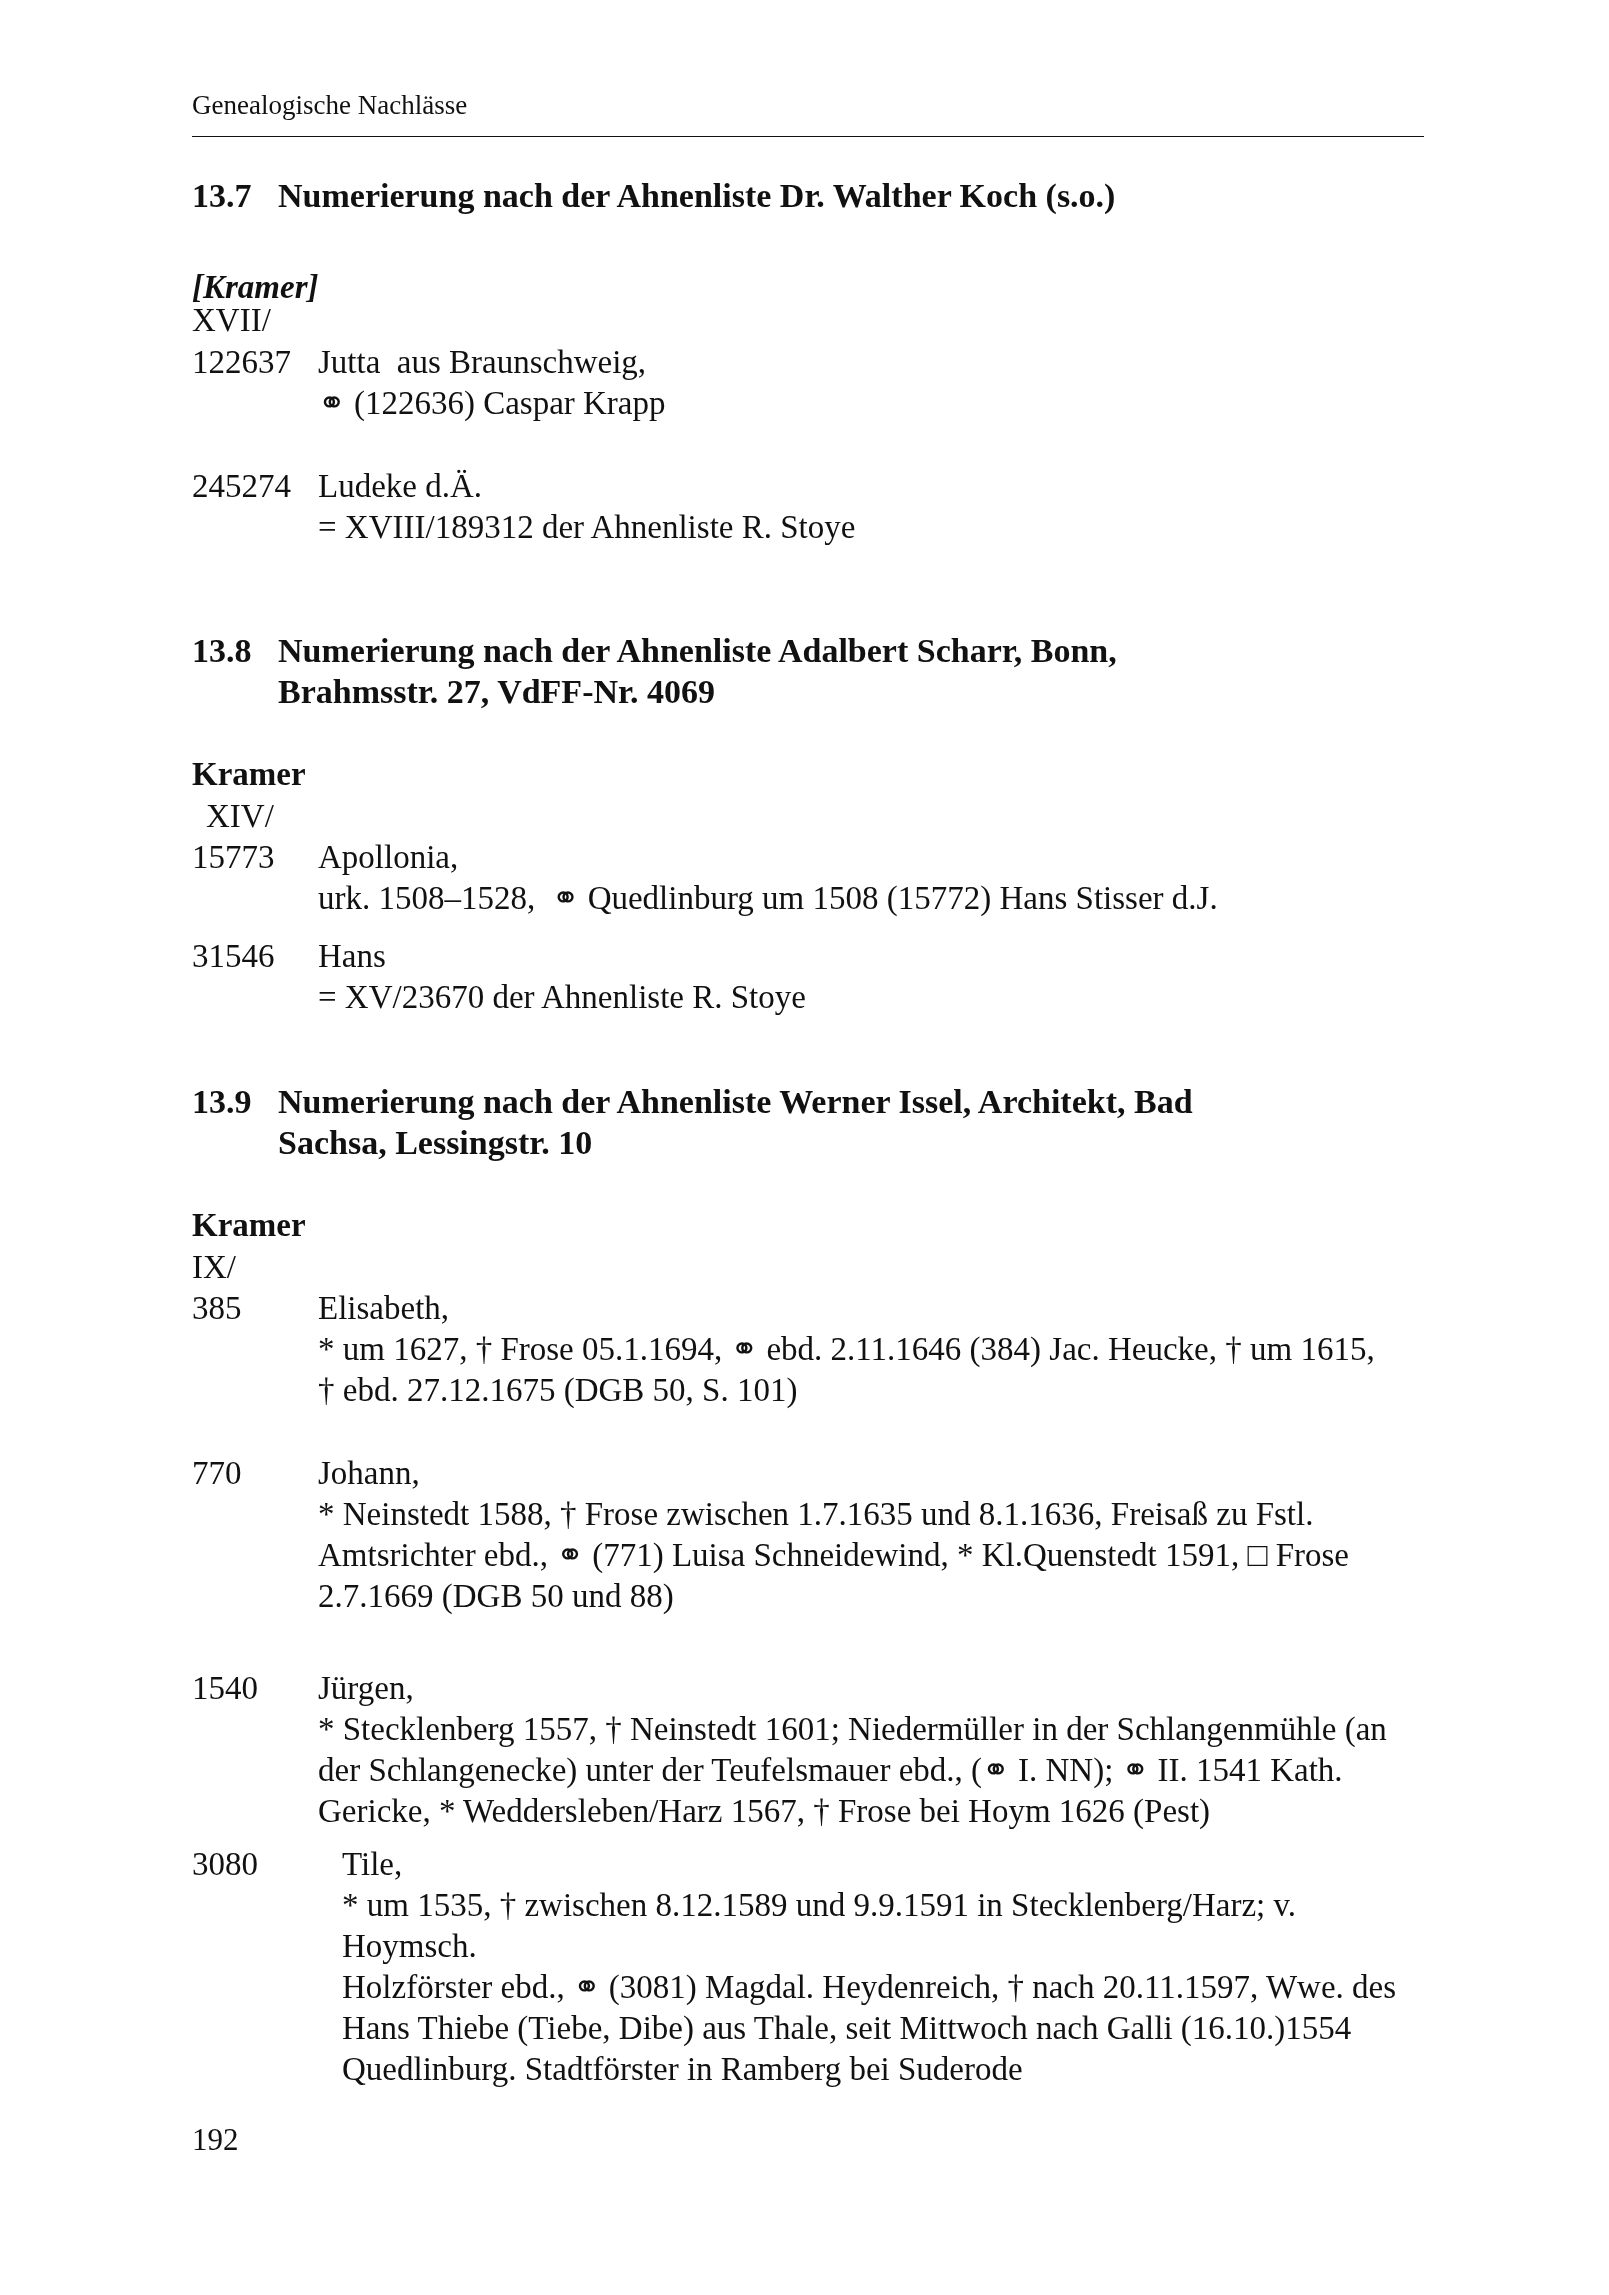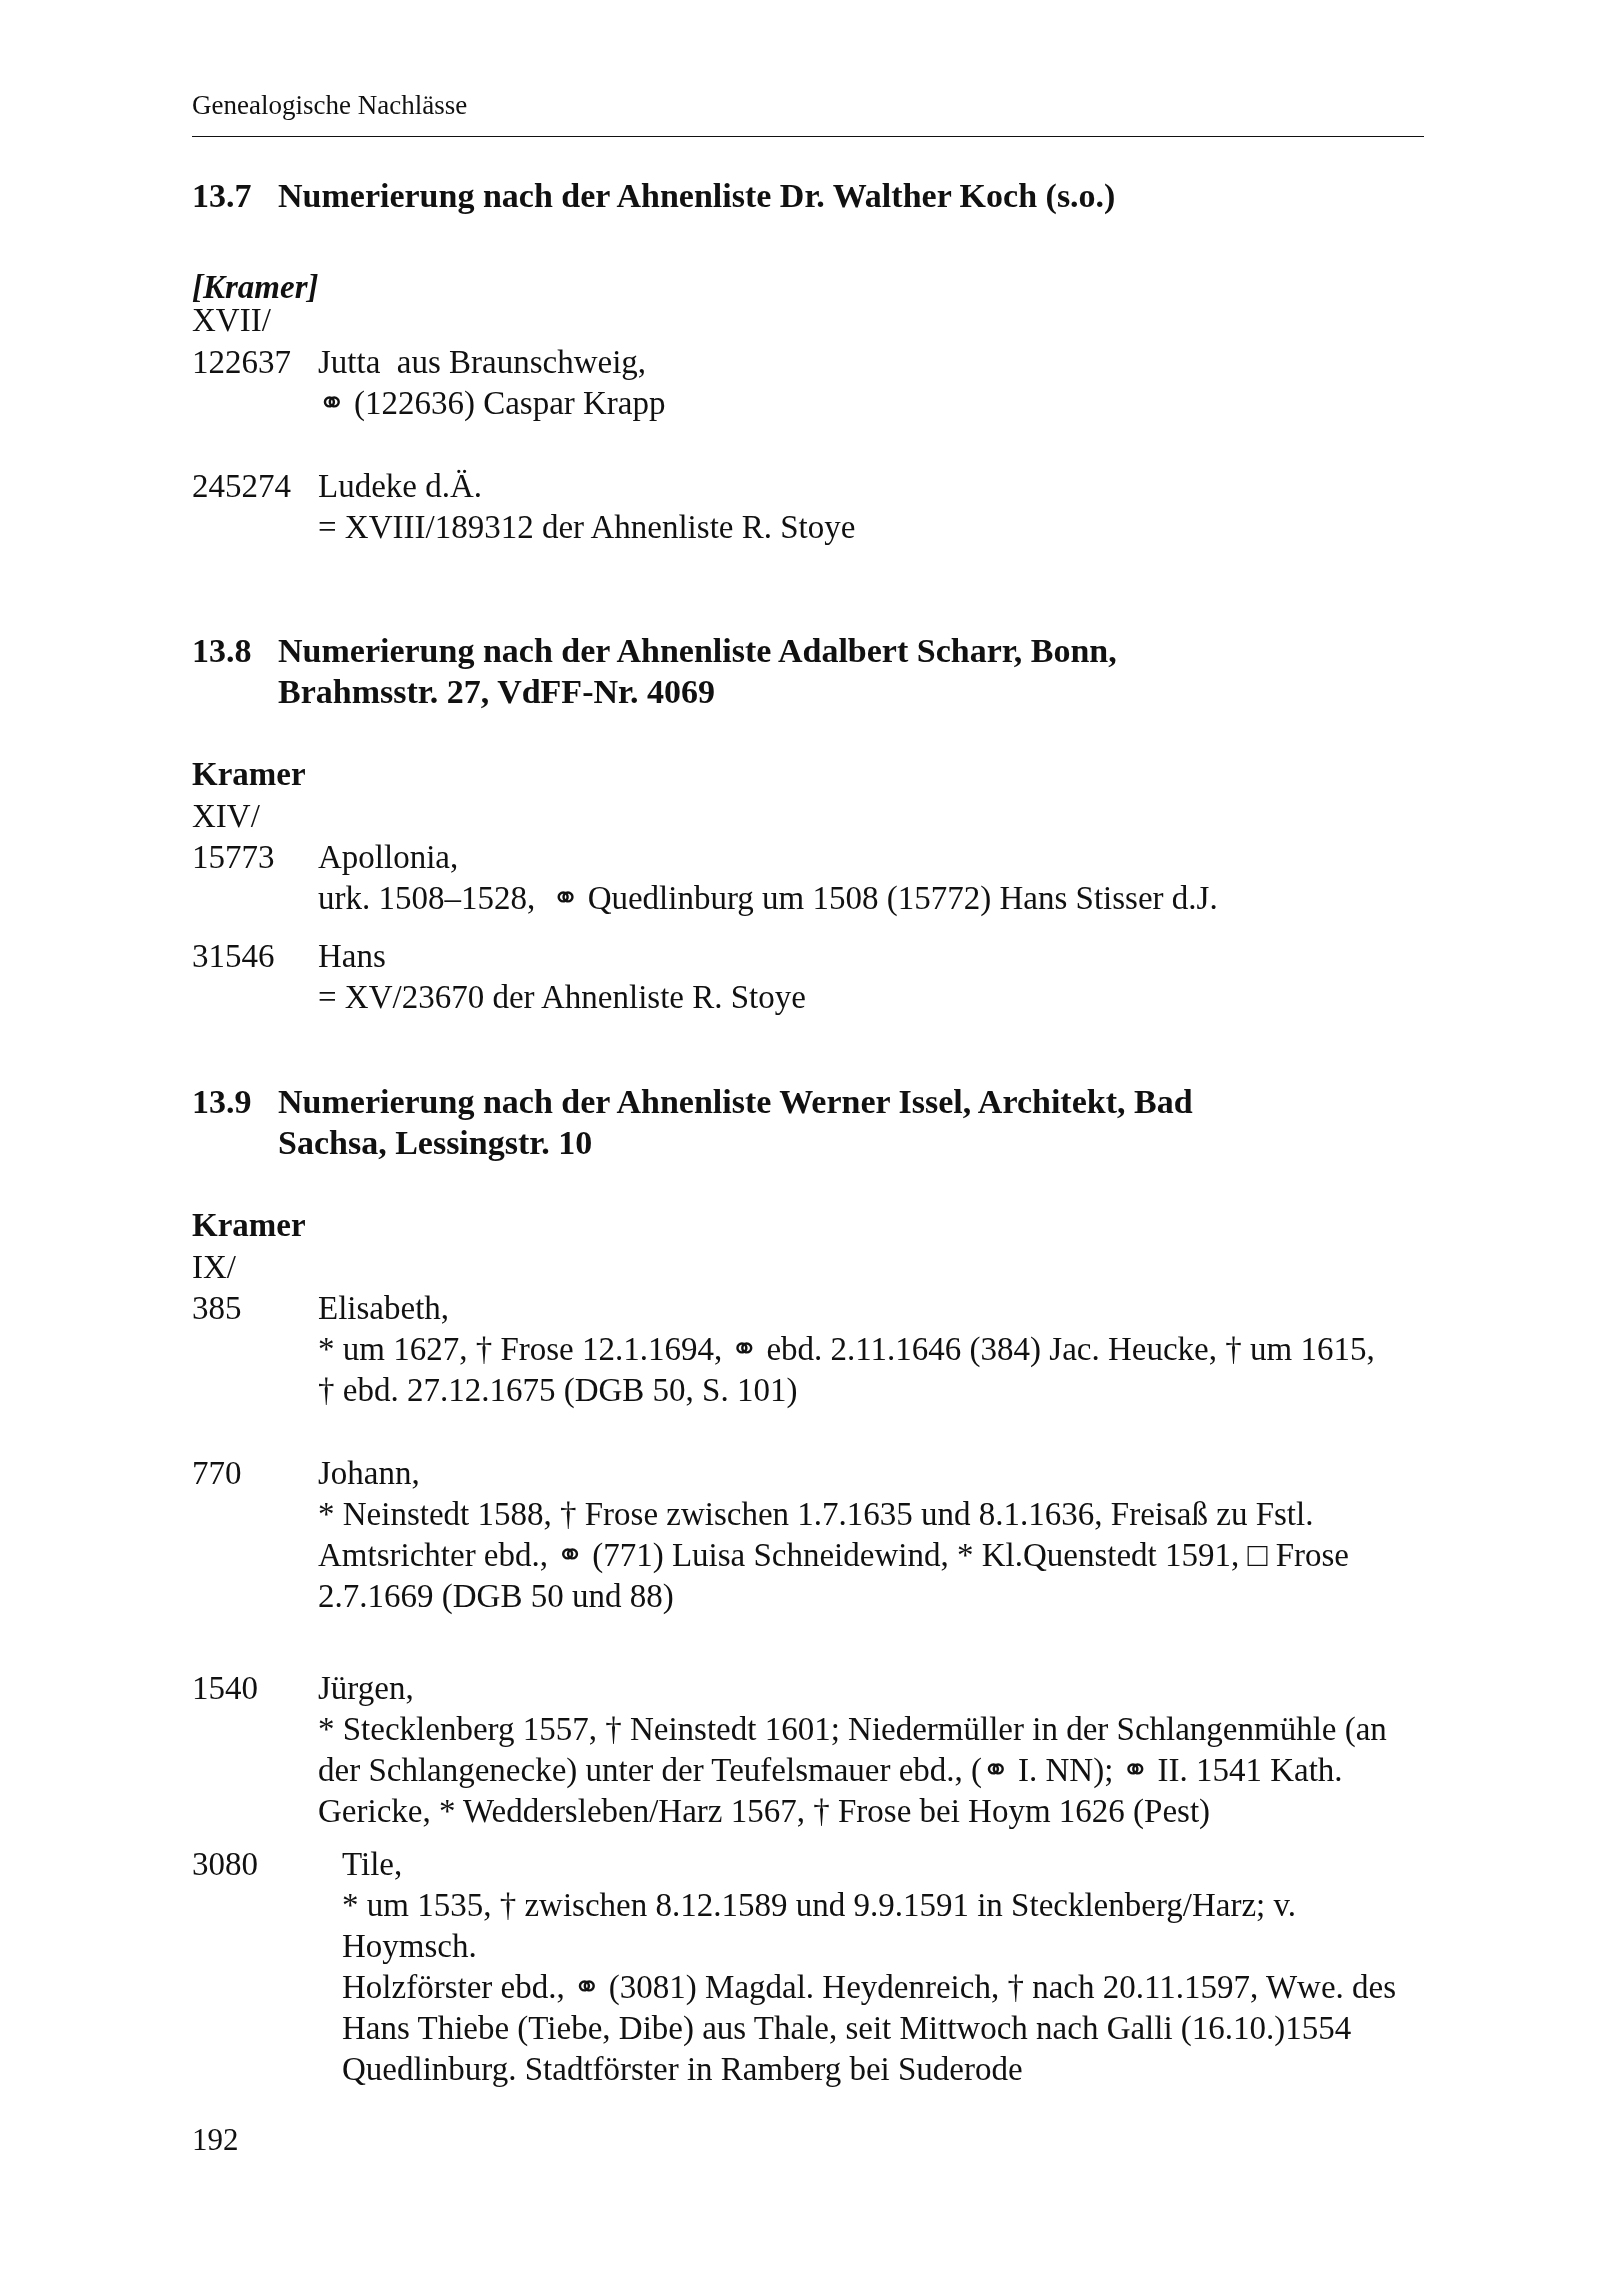--- a/index.html
+++ b/index.html
@@ -68,21 +68,21 @@
   </div>
 
   <div class="abs heading" style="top:630px;">
     <span class="num">13.8</span>
     <span class="title-lines">
       <span>Numerierung nach der Ahnenliste Adalbert Scharr, Bonn,</span>
       <span>Brahmsstr. 27, VdFF-Nr. 4069</span>
     </span>
   </div>
   <div class="abs family" style="top:754px;">Kramer</div>
-  <div class="abs gen" style="top:796px;">XIV/</div>
+  <div class="abs gen" style="top:796px;margin-left:14px;">XIV/</div>
 
   <div class="abs entry" style="top:837px;">
     <span class="num">15773</span>
     <div class="body">
       <span>Apollonia,</span>
       <span style="white-space:pre;">urk. 1508–1528,  ⚭ Quedlinburg um 1508 (15772) Hans Stisser d.J.</span>
     </div>
   </div>
 
   <div class="abs entry" style="top:936px;">
@@ -100,21 +100,21 @@
       <span>Sachsa, Lessingstr. 10</span>
     </span>
   </div>
   <div class="abs family" style="top:1205px;">Kramer</div>
   <div class="abs gen" style="top:1247px;">IX/</div>
 
   <div class="abs entry" style="top:1288px;">
     <span class="num">385</span>
     <div class="body">
       <span>Elisabeth,</span>
-      <span>* um 1627, † Frose 12.1.1694, ⚭ ebd. 2.11.1646 (384) Jac. Heucke, † um 1615,</span>
+      <span>* um 1627, † Frose 05.1.1694, ⚭ ebd. 2.11.1646 (384) Jac. Heucke, † um 1615,</span>
       <span>† ebd. 27.12.1675 (DGB 50, S. 101)</span>
     </div>
   </div>
 
   <div class="abs entry" style="top:1453px;">
     <span class="num">770</span>
     <div class="body">
       <span>Johann,</span>
       <span>* Neinstedt 1588, † Frose zwischen 1.7.1635 und 8.1.1636, Freisaß zu Fstl.</span>
       <span>Amtsrichter ebd., ⚭ (771) Luisa Schneidewind, * Kl.Quenstedt 1591, □ Frose</span>

